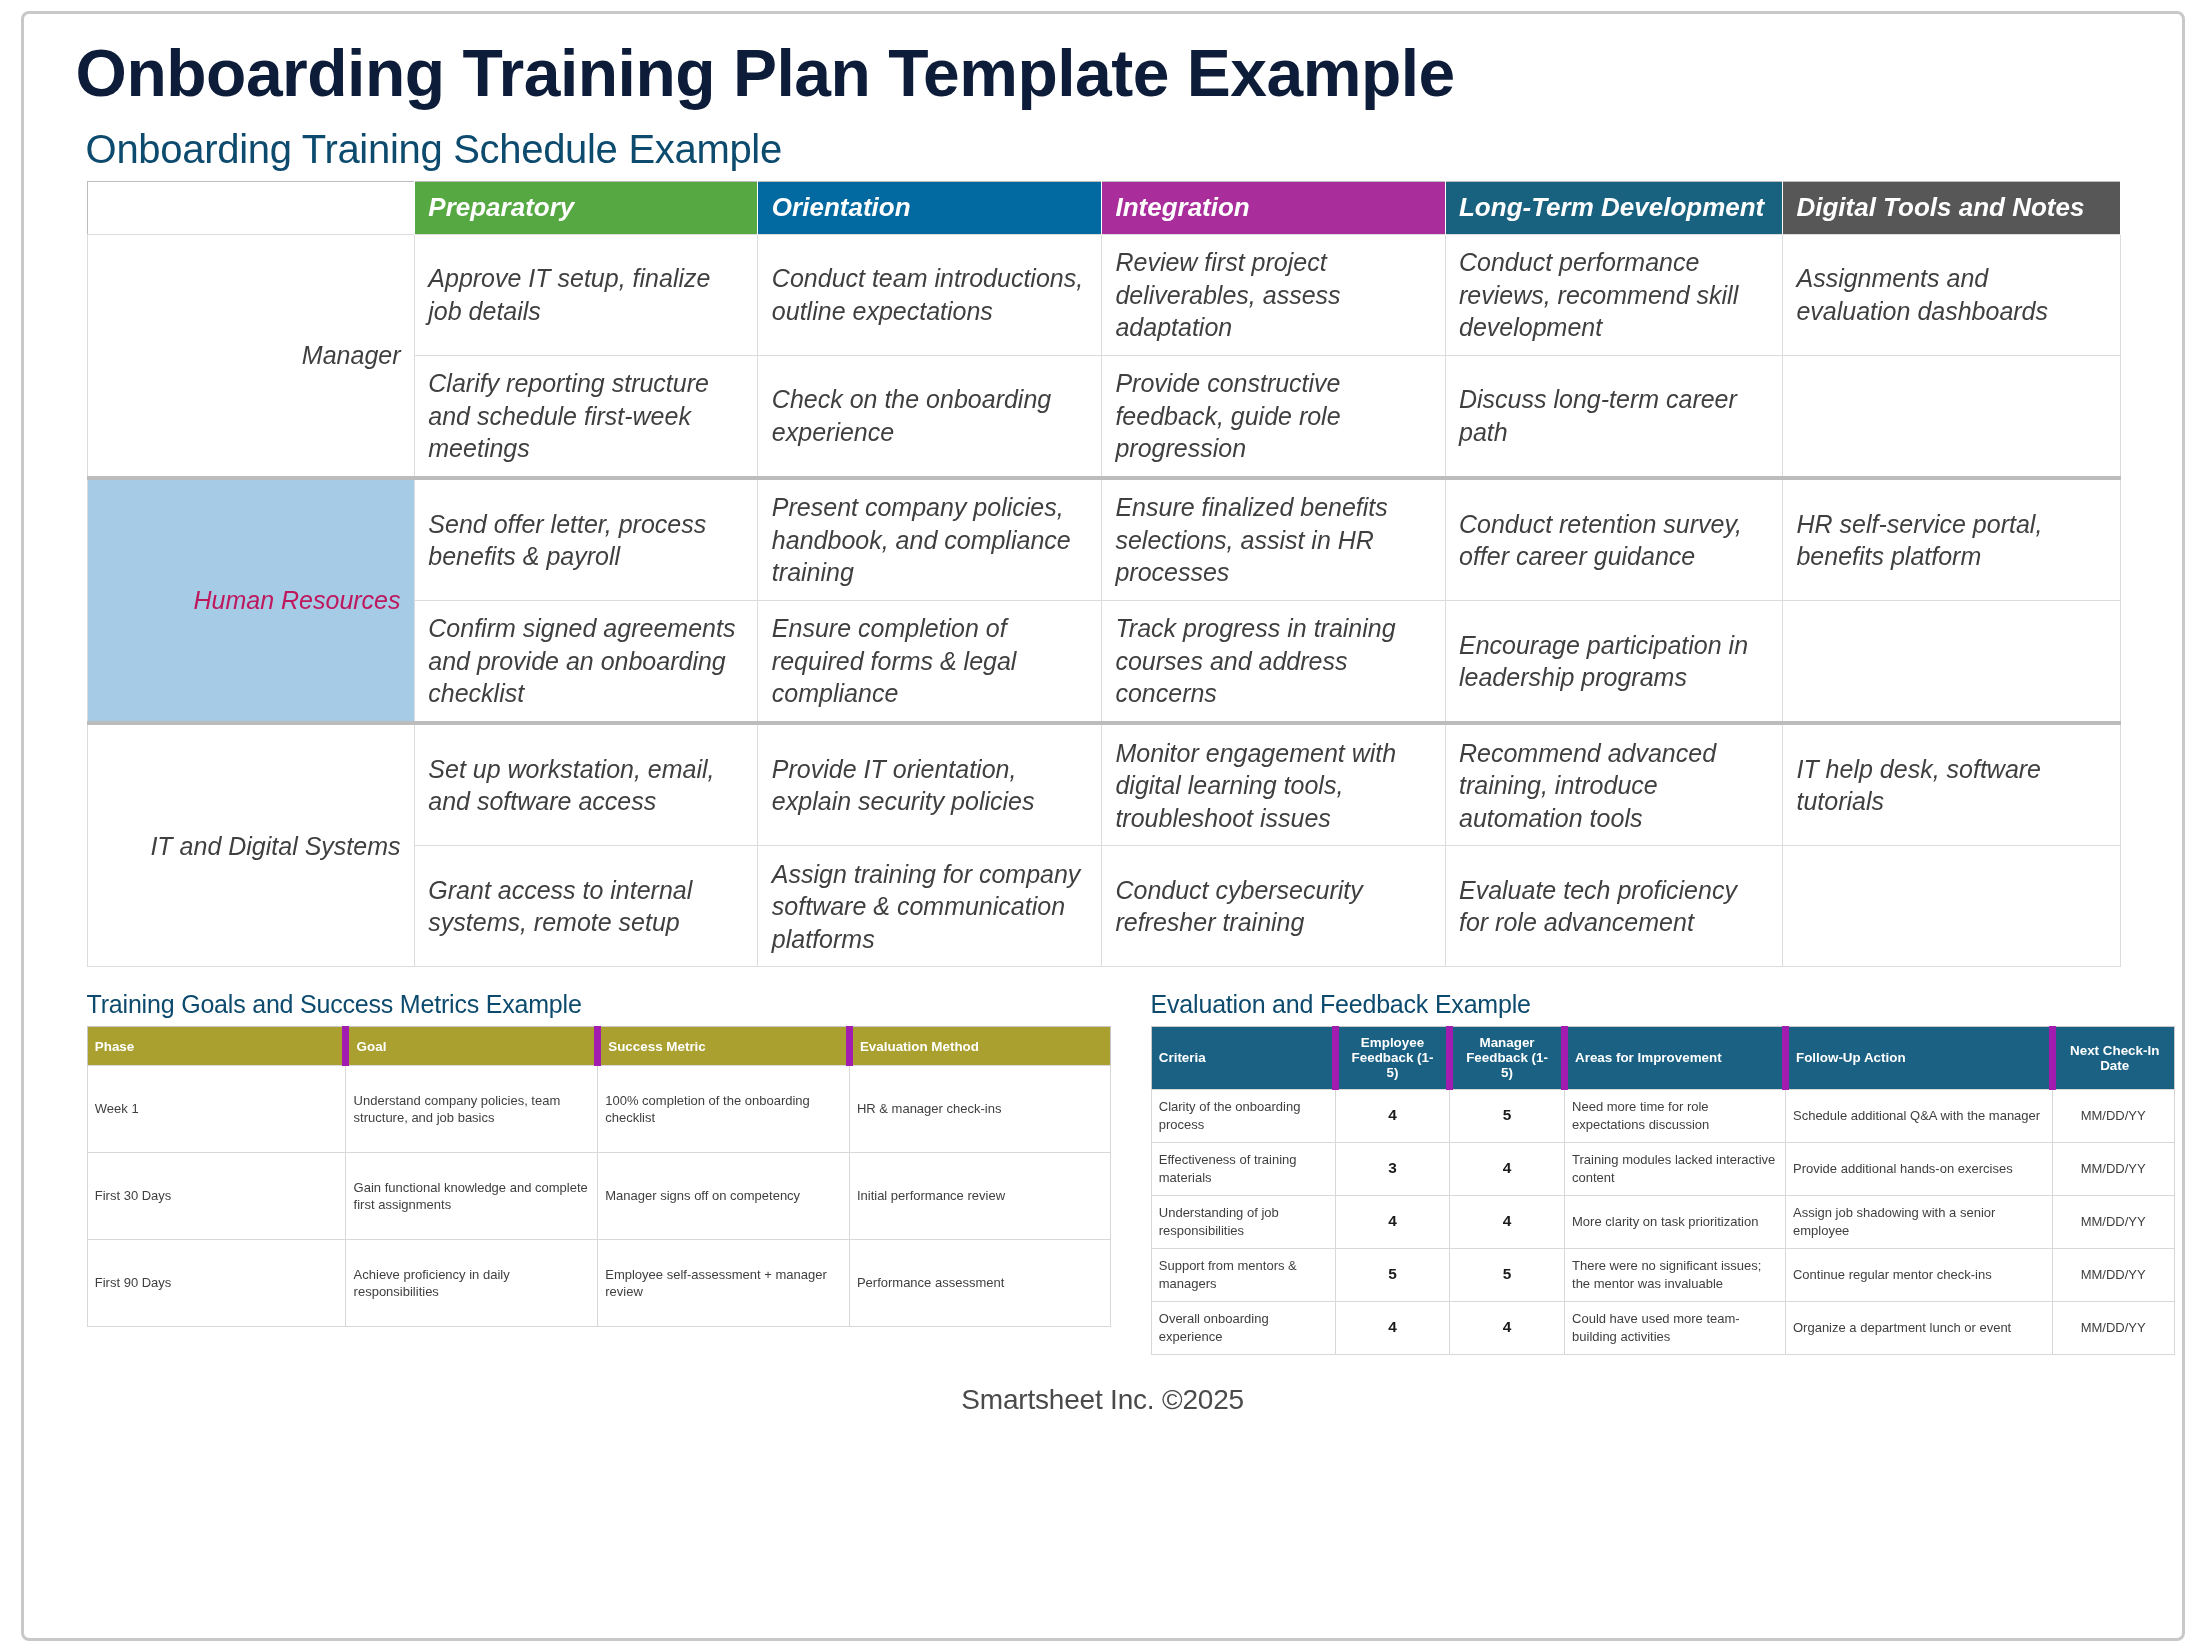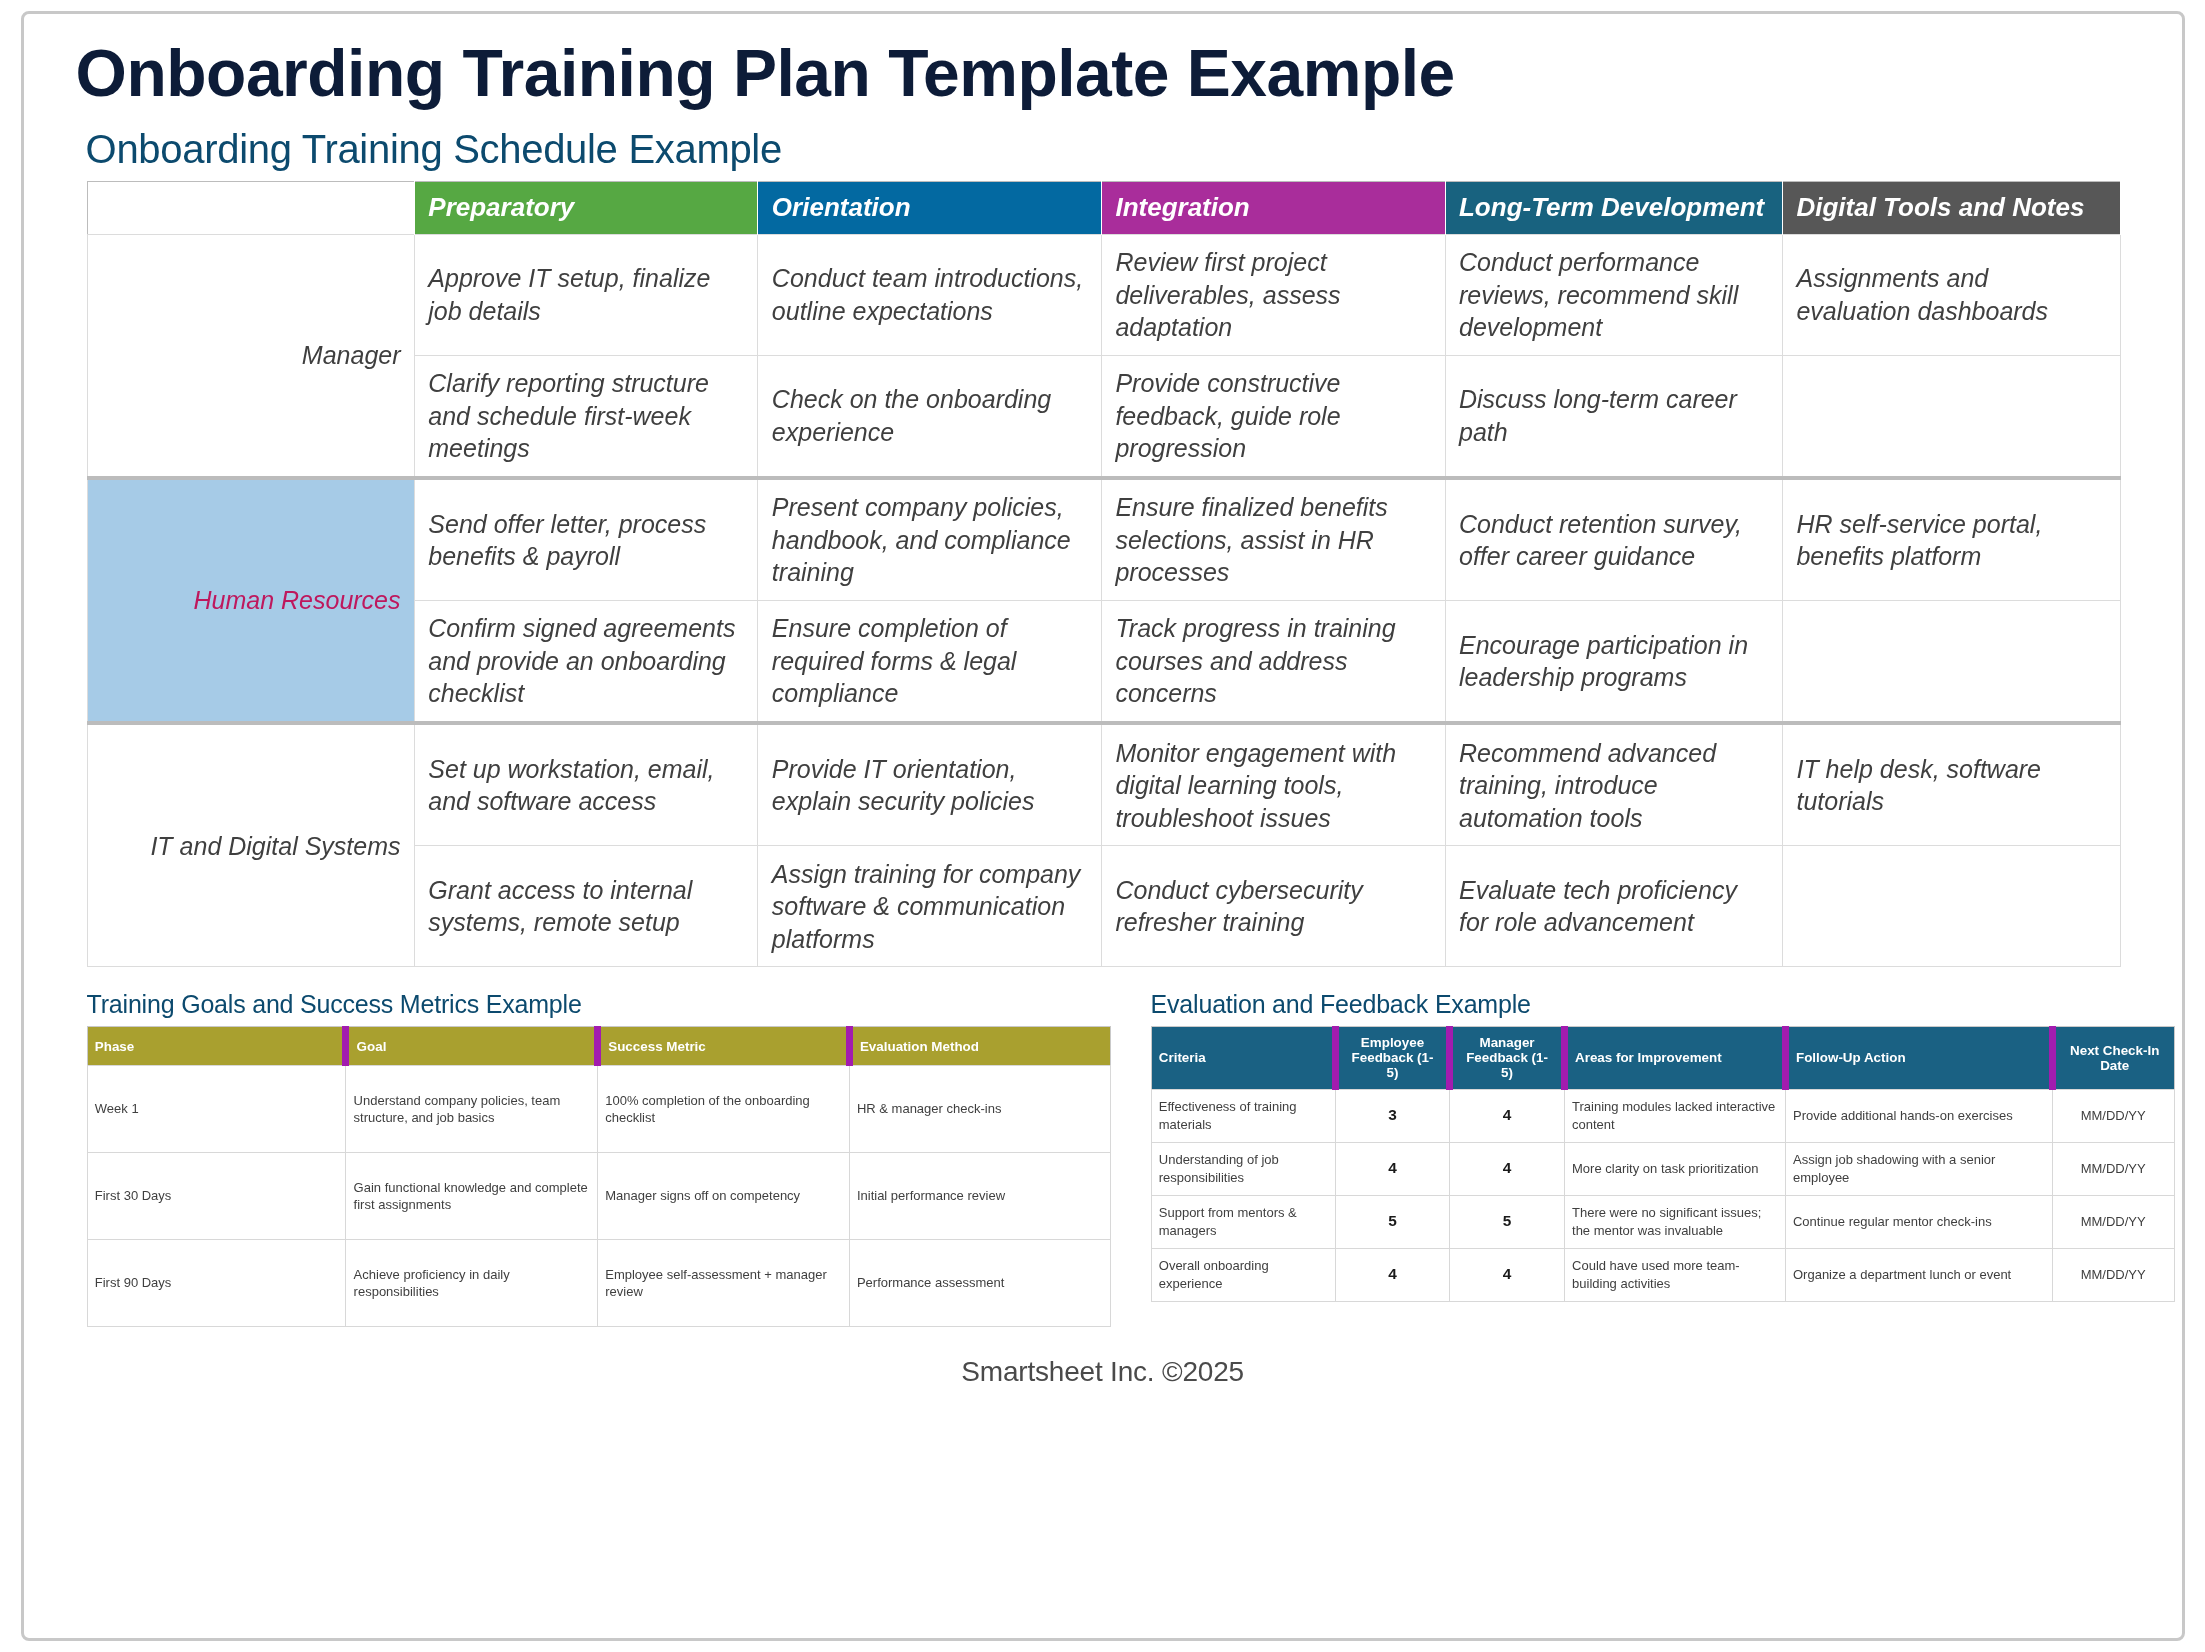--- a/index.html
+++ b/index.html
@@ -326,20 +326,28 @@
               <th>Criteria</th>
               <th class="center">Employee Feedback (1-5)</th>
               <th class="center">Manager Feedback (1-5)</th>
               <th>Areas for Improvement</th>
               <th>Follow-Up Action</th>
               <th class="center">Next Check-In Date</th>
             </tr>
           </thead>
           <tbody>
             <tr>
+              <td>Clarity of the onboarding process</td>
+              <td class="score">4</td>
+              <td class="score">5</td>
+              <td>Need more time for role expectations discussion</td>
+              <td>Schedule additional Q&amp;A with the manager</td>
+              <td class="date">MM/DD/YY</td>
+            </tr>
+            <tr>
               <td>Effectiveness of training materials</td>
               <td class="score">3</td>
               <td class="score">4</td>
               <td>Training modules lacked interactive content</td>
               <td>Provide additional hands-on exercises</td>
               <td class="date">MM/DD/YY</td>
             </tr>
             <tr>
               <td>Understanding of job responsibilities</td>
               <td class="score">4</td>

